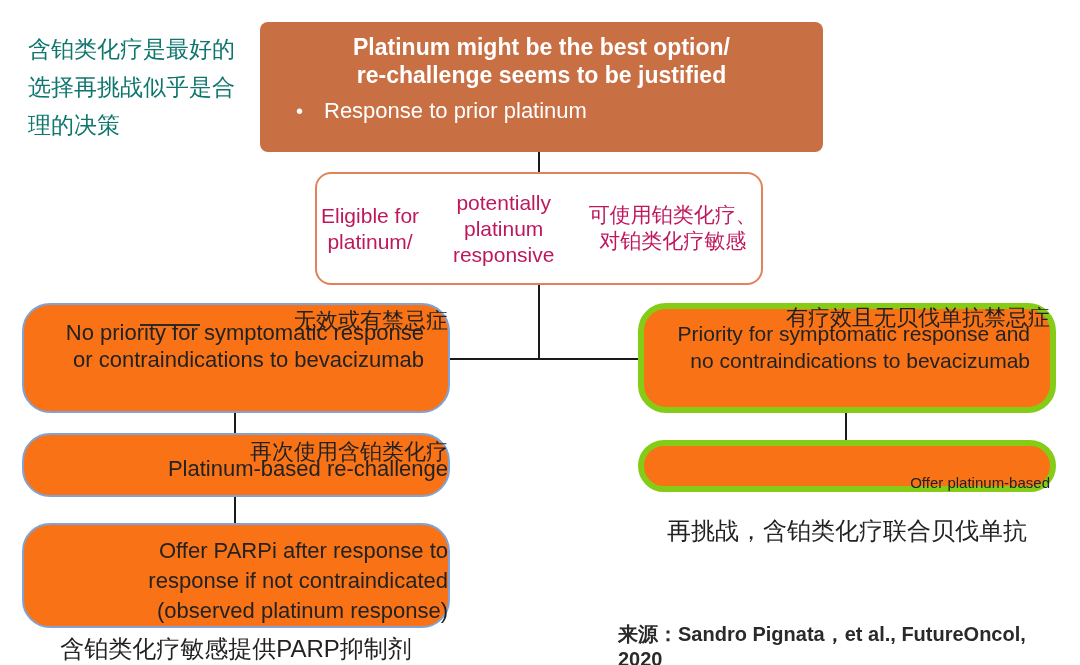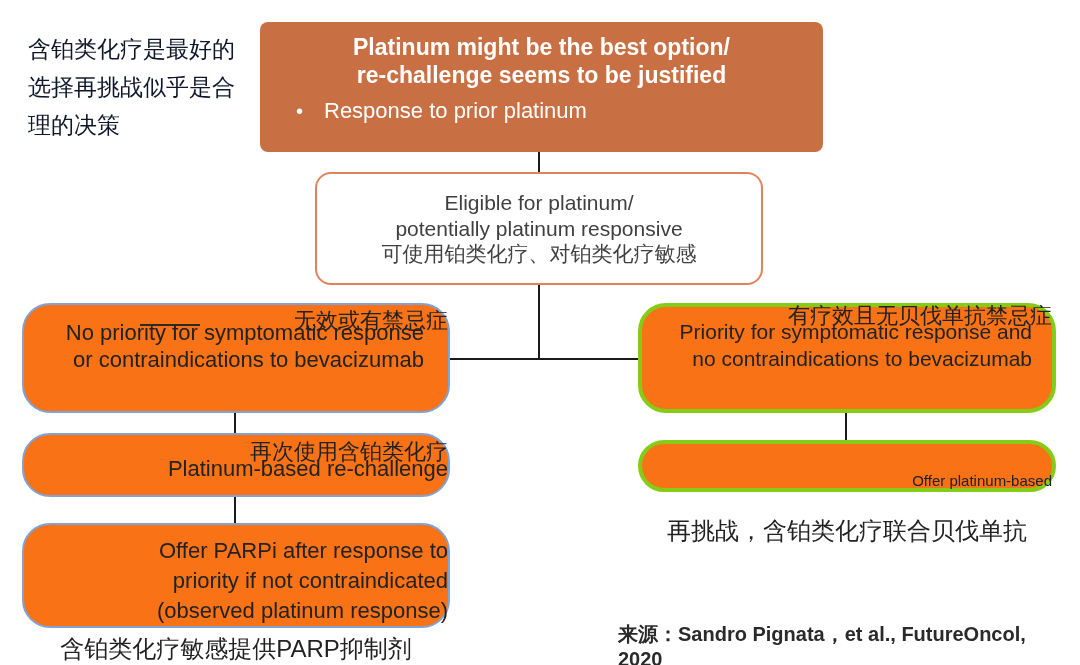--- a/index.html
+++ b/index.html
@@ -1,36 +1,36 @@
 <!DOCTYPE html>
 <html><head>
 <meta charset="utf-8">
 <style>
   html,body{margin:0;padding:0;background:#ffffff;}
   *{box-sizing:border-box;}
   body{font-family:"Liberation Sans","DejaVu Sans",sans-serif;color:#222;}
   .canvas{position:relative;width:1080px;height:665px;background:#fff;overflow:hidden;}
 
   
-  .intro{position:absolute;left:28px;top:30px;width:240px;font-size:23px;line-height:38px;color:#0f172a;}
+  .intro{position:absolute;left:28px;top:30px;width:240px;font-size:23px;line-height:38px;color:#0f766e;}
 
   
   .top-box{position:absolute;left:260px;top:22px;width:563px;height:130px;background:#c96f44;border-radius:8px;color:#fff;padding-top:11px;}
   .top-box .title{text-align:center;font-weight:bold;font-size:23px;line-height:28px;}
   .top-box .bullet-row{display:flex;align-items:baseline;margin-top:9px;padding-left:36px;font-size:22px;}
   .top-box .bullet-glyph{width:28px;font-size:20px;}
 
   
-  .mid-box{position:absolute;left:315px;top:172px;width:448px;height:113px;border:2px solid #e0835a;border-radius:16px;background:#fff;display:flex;flex-direction:column;align-items:center;justify-content:center;font-size:21px;line-height:26px;text-align:center;color:#404040;}
+  .mid-box{position:absolute;left:315px;top:172px;width:448px;height:113px;border:2px solid #e0835a;border-radius:16px;background:#fff;display:flex;flex-direction:row;align-items:center;justify-content:center;font-size:21px;line-height:26px;text-align:center;color:#be185d;}
   .mid-box .zh{margin-top:-1px;}
 
   
   .box{position:absolute;background:#f97316;border-radius:28px;text-align:right;color:#222;}
   .box.blue{border:2px solid #7fa3d7;}
-  .box.yellow{border:4px solid #84cc16;}
+  .box.yellow{border:6px solid #84cc16;}
 
   .left-cond{left:22px;top:303px;width:428px;height:110px;}
   .left-cond .zh{position:absolute;top:1px;left:0;right:0;font-size:22px;}
   .left-cond .en{margin-top:14px;font-size:22px;line-height:27px;padding:0 24px;}
   .left-cond .dash{position:absolute;top:19px;left:116px;width:60px;height:2px;background:#2a2a2a;}
 
   .left-action{left:22px;top:433px;width:428px;height:64px;}
   .left-action .zh{position:absolute;top:2px;left:0;right:0;font-size:22px;}
   .left-action .en{margin-top:21px;font-size:22px;}
 
@@ -100,21 +100,21 @@
 
   <div class="box blue left-action">
     <div class="zh">再次使用含铂类化疗</div>
     <div class="en">Platinum-based re-challenge</div>
   </div>
 
   <div class="line lv2"></div>
 
   <div class="box blue left-parpi">
     <div>Offer PARPi after response to</div>
-    <div>priority if not contraindicated</div>
+    <div>response if not contraindicated</div>
     <div>(observed platinum response)</div>
   </div>
 
   <div class="caption left">含铂类化疗敏感提供PARP抑制剂</div>
 
   <div class="box yellow right-cond">
     <div class="zh">有疗效且无贝伐单抗禁忌症</div>
     <div class="en">Priority for symptomatic response and no contraindications to bevacizumab</div>
   </div>
 

